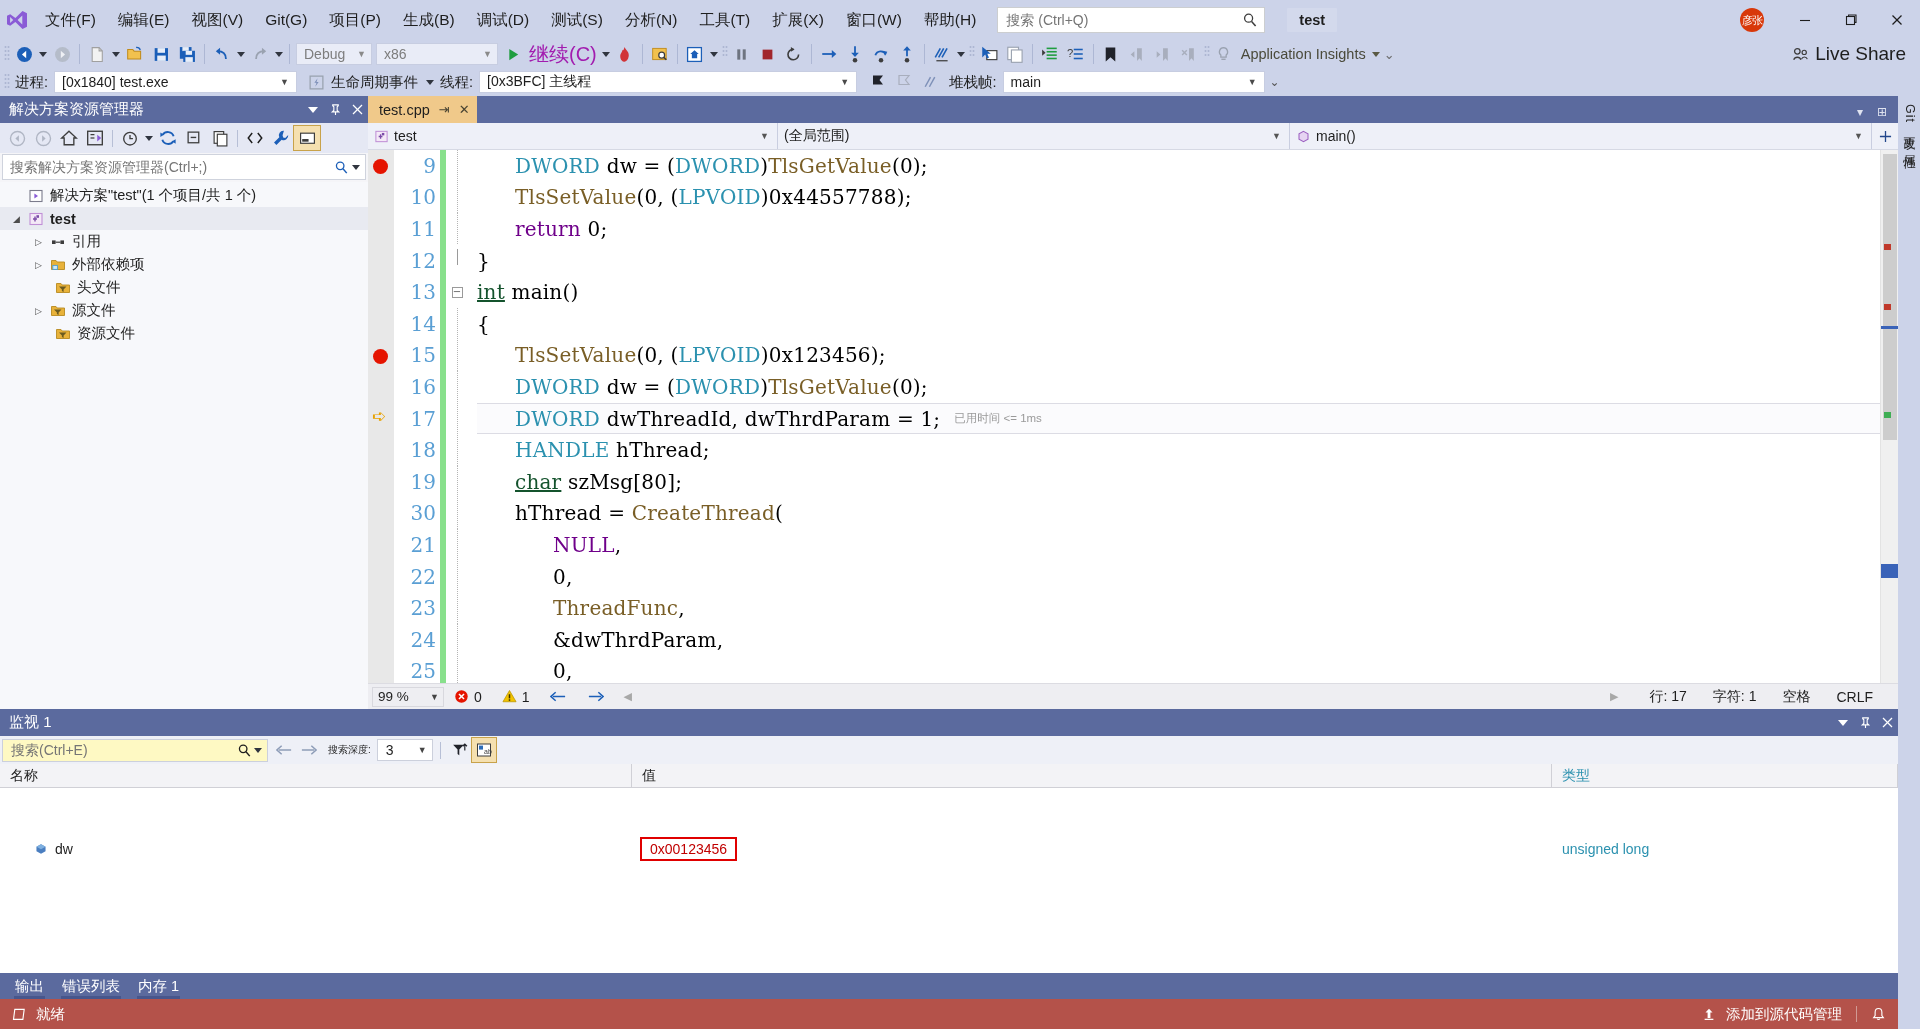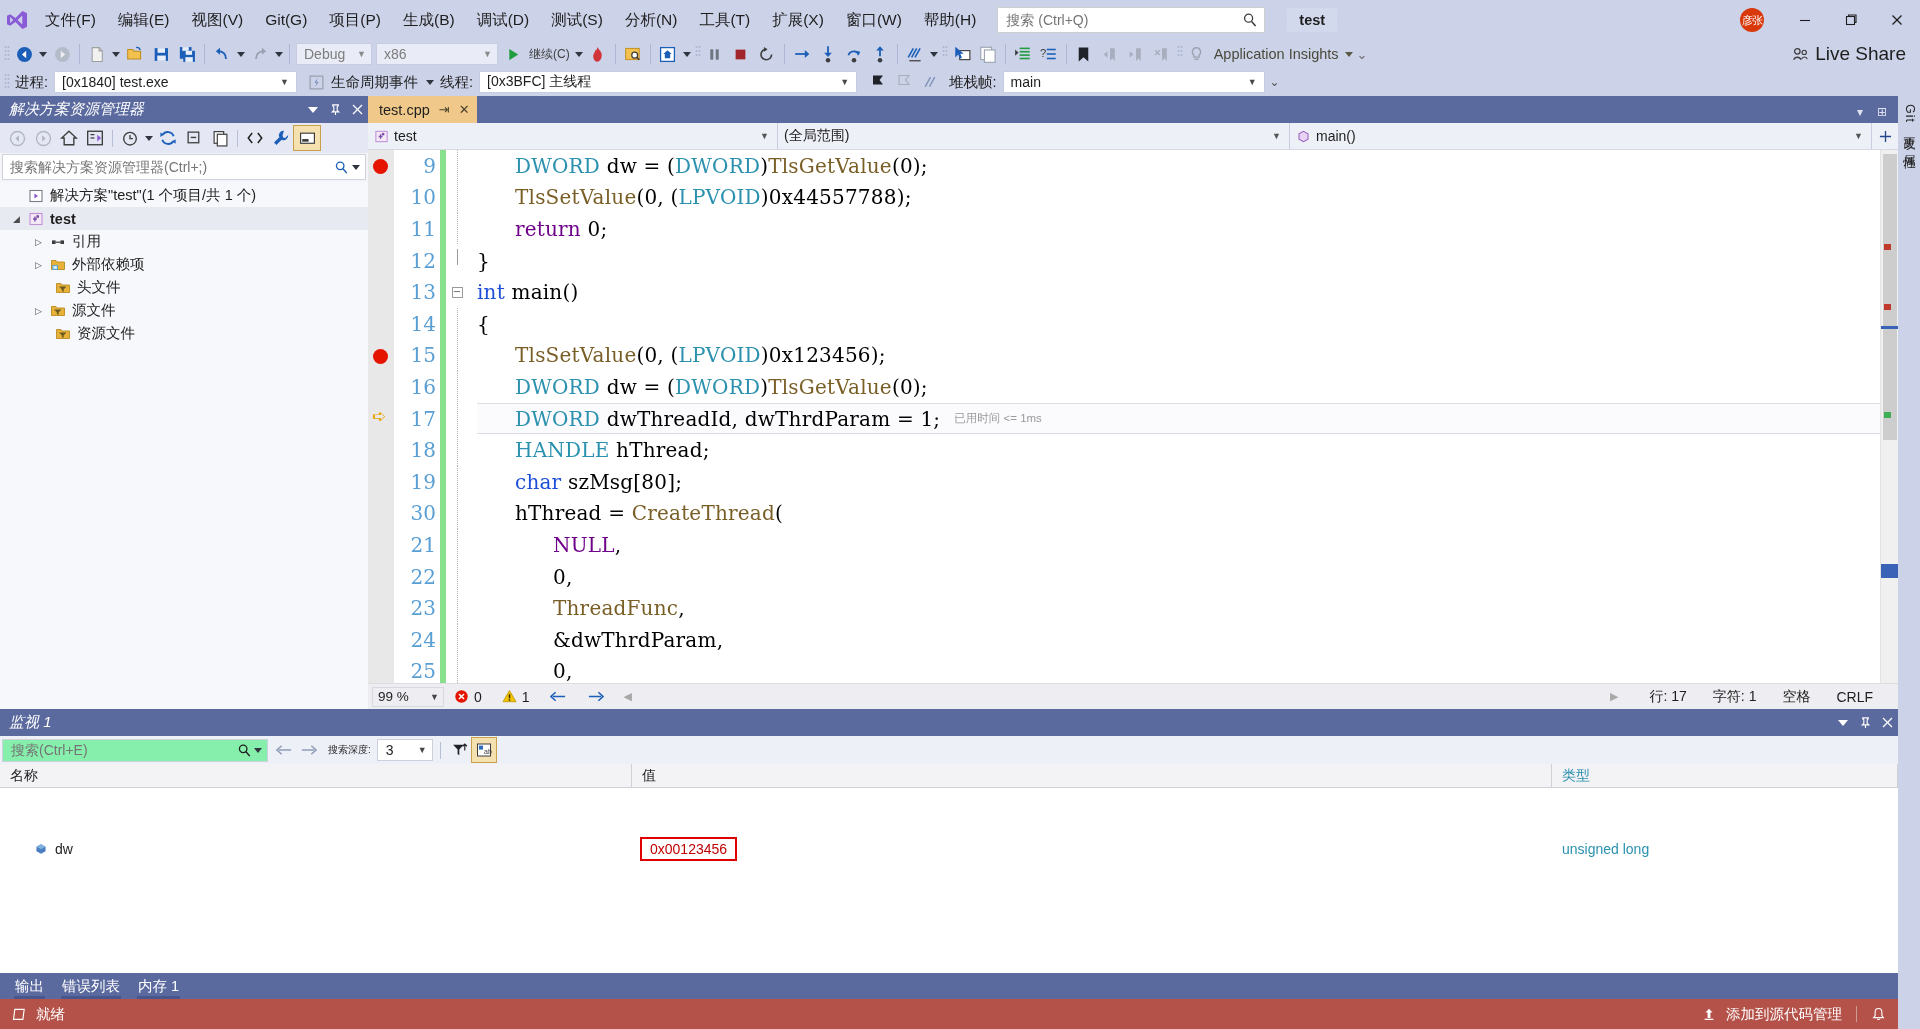--- a/index.html
+++ b/index.html
@@ -55,21 +55,21 @@
   .tb-btn { width:26px; height:24px; display:flex; align-items:center; justify-content:center; cursor:default; }
   .tb-arrow { width:12px; height:24px; display:flex; align-items:center; justify-content:center; cursor:default; }
   .tb-sep { width:1px; height:20px; background:#adb7d4; margin:0 4px; }
   .tb-combo {
     height:22px; background:#e9ecf7; border:1px solid #c7cde1; display:flex; align-items:center;
     padding:0 2px 0 7px; color:#7d7d7d; font-size:14px; margin:0 2px;
   }
   .tb-combo.w1 { width:76px; }
   .tb-combo.w2 { width:122px; }
   .tb-combo .cbarrow { margin-left:auto; font-size:9px; color:#8a8a8a; padding-right:3px; }
-  .tb-text { font-size:12px; color:#404040; padding:0 3px; }
+  .tb-text { font-size:20px; color:#a21caf; padding:0 3px; }
   .tb-insights { color:#4a4a3a; font-size:14.5px; padding:0 4px; }
   .liveshare { margin-left:auto; display:flex; align-items:center; gap:6px; padding-right:14px; font-size:19px; }
 
   
   .dbgbar {
     height:28px; flex:0 0 28px; display:flex; align-items:center; background:#ccd3e9;
     padding-left:2px; font-size:14px; gap:0;
   }
   .dbg-label { padding:0 6px 0 4px; color:#1e1e1e; font-size:14.5px; }
   .dbg-combo {
@@ -77,21 +77,21 @@
     padding:0 2px 0 7px; font-size:14px; color:#1e1e1e;
   }
   .dbg-combo .cbarrow { margin-left:auto; font-size:9px; color:#4a4a4a; padding:0 5px; }
 
   
   .solexp { width:368px; flex:0 0 368px; display:flex; flex-direction:column; background:#f5f5f8; }
   .panel-head {
     height:27px; background:#5b6a9e; color:#fff; display:flex; align-items:center;
     padding-left:9px; font-size:15px; flex:0 0 27px;
   }
-  .panel-head .ph-title { flex:1;font-style:italic; }
+  .panel-head .ph-title { flex:1; }
   .ph-btn { width:22px; height:22px; display:flex; align-items:center; justify-content:center; cursor:default; }
   .se-toolbar {
     height:30px; flex:0 0 30px; display:flex; align-items:center; background:#e5e8f4;
     padding-left:4px; gap:0;
   }
   .se-tb-btn { width:26px; height:24px; display:flex; align-items:center; justify-content:center; cursor:default; }
   .se-sep { width:1px; height:17px; background:#b7bfd6; margin:0 4px; }
   .se-search {
     height:26px; flex:0 0 26px; display:flex; align-items:center; background:#fff;
     border:1px solid #cfd3dd; margin:1px 2px 2px 2px; padding-left:7px;
@@ -135,21 +135,21 @@
   .codebody { flex:1; position:relative; overflow:hidden; font-family:"DejaVu Serif","Liberation Serif",serif; }
   .codescroll { position:relative; }
   .cline { height:31.6px; display:flex; align-items:center; position:relative; white-space:pre; }
   .lnum {
     width:46px; flex:0 0 46px; text-align:right; color:#5a9fd4; font-size:20px;
     font-family:"DejaVu Serif","Liberation Serif",serif; padding-right:4px;
   }
   .chgbar { width:6px; flex:0 0 6px; background:#88e08c; height:31.6px; }
   .foldcol { width:22px; flex:0 0 22px; display:flex; align-items:center; justify-content:center; height:31.6px; }
   .codetext { font-size:20px; padding-left:9px; letter-spacing:.2px; }
-  .c-kw { color:#1d4ed8; } .c-type { color:#2b91af; } .c-fn { color:#795e26; }
+  .c-kw { color:#14532d;text-decoration:underline; } .c-type { color:#2b91af; } .c-fn { color:#795e26; }
   .c-macro { color:#6f008a; } .c-plain { color:#000; }
   .elapsed { color:#9a9a9a; font-size:11.5px; font-family:"Liberation Sans",sans-serif; padding-left:14px; }
   .curline-box {
     position:absolute; left:83px; right:0; height:31px; border-top:1px solid #dcdce4;
     border-bottom:1px solid #dcdce4; background:#fbfbfd; pointer-events:none;
   }
   .bp-dot { width:15px; height:15px; border-radius:50%; background:#e51400; }
   .cur-arrow { color:#e8a200; font-size:17px; }
   .fold-box {
     width:11px; height:11px; border:1px solid #9a9a9a; background:#fff; display:flex;
@@ -174,21 +174,21 @@
   .es-item { display:flex; align-items:center; gap:5px; padding:0 10px; font-size:14px; }
   .es-right { margin-left:auto; display:flex; align-items:center; gap:0; padding-right:12px; }
   .es-right span { padding:0 13px; }
 
   
   .watchwin { flex:1; display:flex; flex-direction:column; min-height:0; background:#f5f5f8; }
   .watch-toolbar {
     height:28px; flex:0 0 28px; display:flex; align-items:center; background:#eef0f7; gap:0; padding-left:2px;
   }
   .watch-search {
-    width:266px; height:23px; background:#86efac; border:1px solid #ccd0dc; display:flex;
+    width:266px; height:23px; background:#fef9c3; border:1px solid #ccd0dc; display:flex;
     align-items:center; padding-left:8px; margin-right:4px;
   }
   .watch-search input { border:0; outline:0; background:transparent; font-family:inherit; font-size:14px; color:#6d6d6d; flex:1; }
   .wt-btn { width:24px; height:24px; display:flex; align-items:center; justify-content:center; color:#7e90b8; cursor:default; }
   .depth-label { font-size:10px; padding:0 6px 0 8px; }
   .depth-combo {
     width:56px; height:22px; background:#fff; border:1px solid #ccd0dc; display:flex;
     align-items:center; padding-left:8px; font-size:14px;
   }
   .depth-combo .cbarrow { margin-left:auto; font-size:9px; padding-right:5px; color:#444; }

